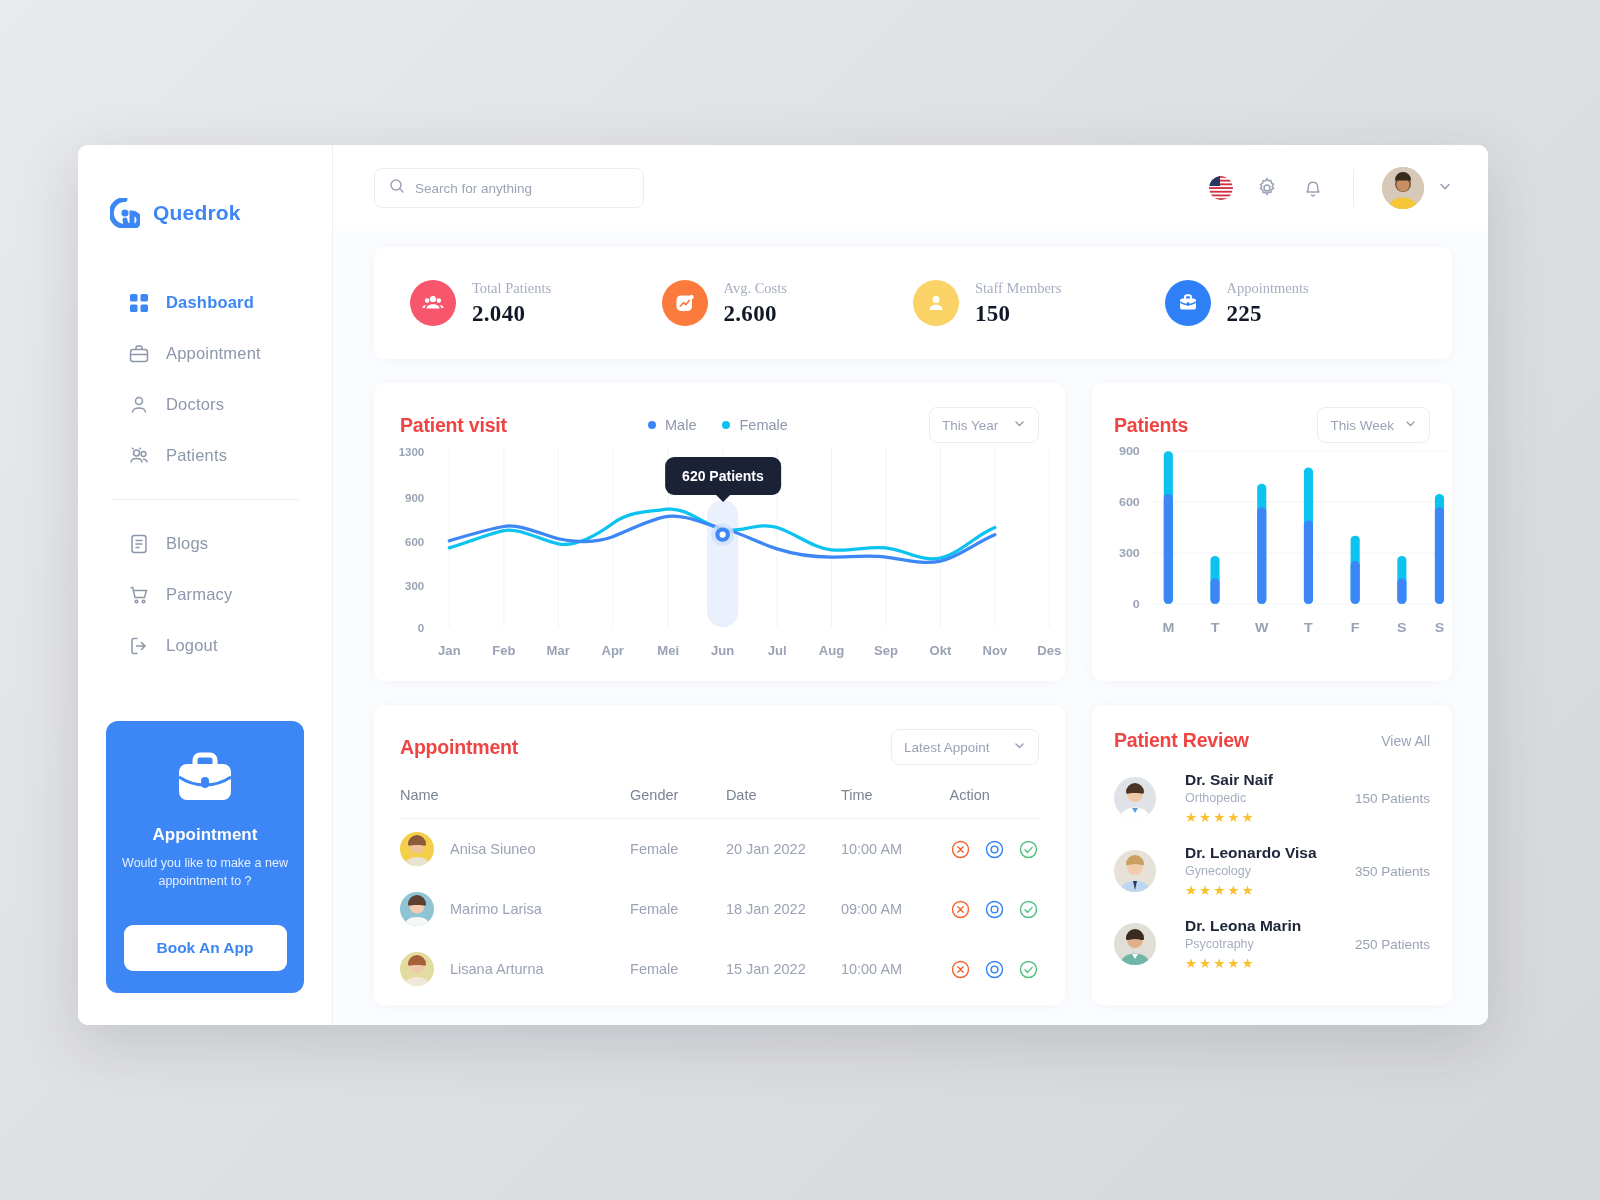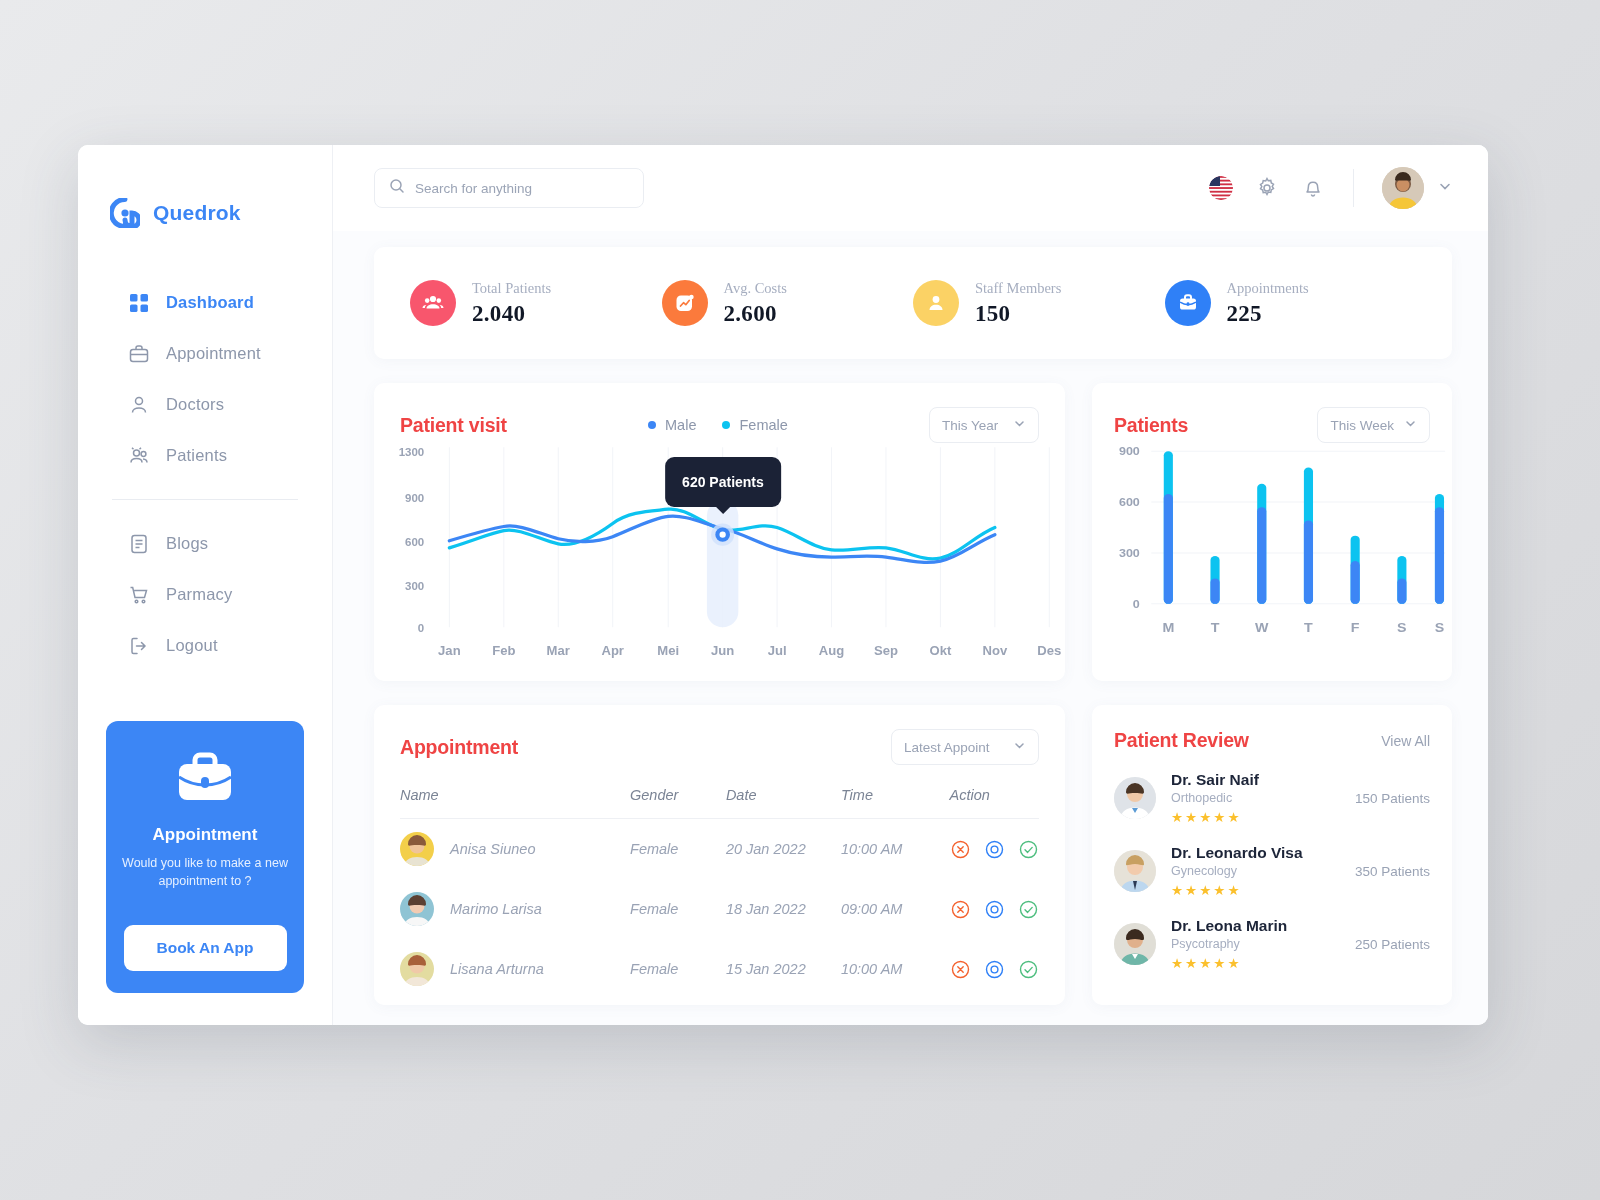--- a/index.html
+++ b/index.html
@@ -113,43 +113,43 @@
   }
 
   .plot { position: absolute; left: 0; right: 0; top: 56px; bottom: 8px; font-weight: bold; }
   .plot svg { width: 100%; height: 100%; display: block; }
 
   
   .row2 { display: flex; gap: 27px; margin-top: 24px; }
   .table-card { flex: 1; height: 300px; padding: 24px 26px 0; min-width: 0; }
   .review-card { width: 360px; flex: 0 0 360px; height: 300px; padding: 24px 22px 0; }
 
-  table { width: 100%; border-collapse: collapse; margin-top: 22px; font-style: italic; }
+  table { width: 100%; border-collapse: collapse; margin-top: 22px; }
   th {
     text-align: left; font-size: 14.5px; color: #7b8495; font-weight: 400;
     padding-bottom: 15px; border-bottom: 1px solid #eef0f4;
   }
   td { padding: 13px 0; font-size: 14.5px; color: #9aa3b5; }
   .cell-name { display: flex; align-items: center; gap: 16px; }
   .tav { width: 34px; height: 34px; border-radius: 50%; flex: 0 0 34px; overflow: hidden; }
   .acts { display: flex; gap: 13px; align-items: center; }
   .act { width: 21px; height: 21px; cursor: pointer; }
 
   .view-all { font-size: 14px; color: #9aa3b5; cursor: pointer; }
-  .rev { display: flex; align-items: center; gap: 15px; margin-top: 19px; }
+  .rev { display: flex; align-items: center; gap: 29px; margin-top: 19px; }
   .rav { width: 42px; height: 42px; border-radius: 50%; flex: 0 0 42px; overflow: hidden; background: #eee; }
   .rev-mid { flex: 1; min-width: 0; }
   .rev-name { font-size: 15.5px; font-weight: 700; color: #1d2539; }
   .rev-spec { font-size: 12.5px; color: #a6aec0; margin: 2px 0 4px; }
   .stars { color: #fbc02d; font-size: 13.5px; letter-spacing: 2px; }
   .rev-count { font-size: 13.5px; color: #9aa3b5; white-space: nowrap; }
 
   .tooltip {
     position: absolute; background: #1b2236; color: #fff;
-    font-size: 14px; padding: 17px 17px; border-radius: 9px;
+    font-size: 14px; padding: 11px 17px; border-radius: 9px;
     transform: translateX(-50%); white-space: nowrap;
   }
   .tooltip:after {
     content: ""; position: absolute; left: 50%; bottom: -7px;
     transform: translateX(-50%);
     border-left: 8px solid transparent; border-right: 8px solid transparent;
     border-top: 8px solid #1b2236;
   }
 </style>
 </head>

